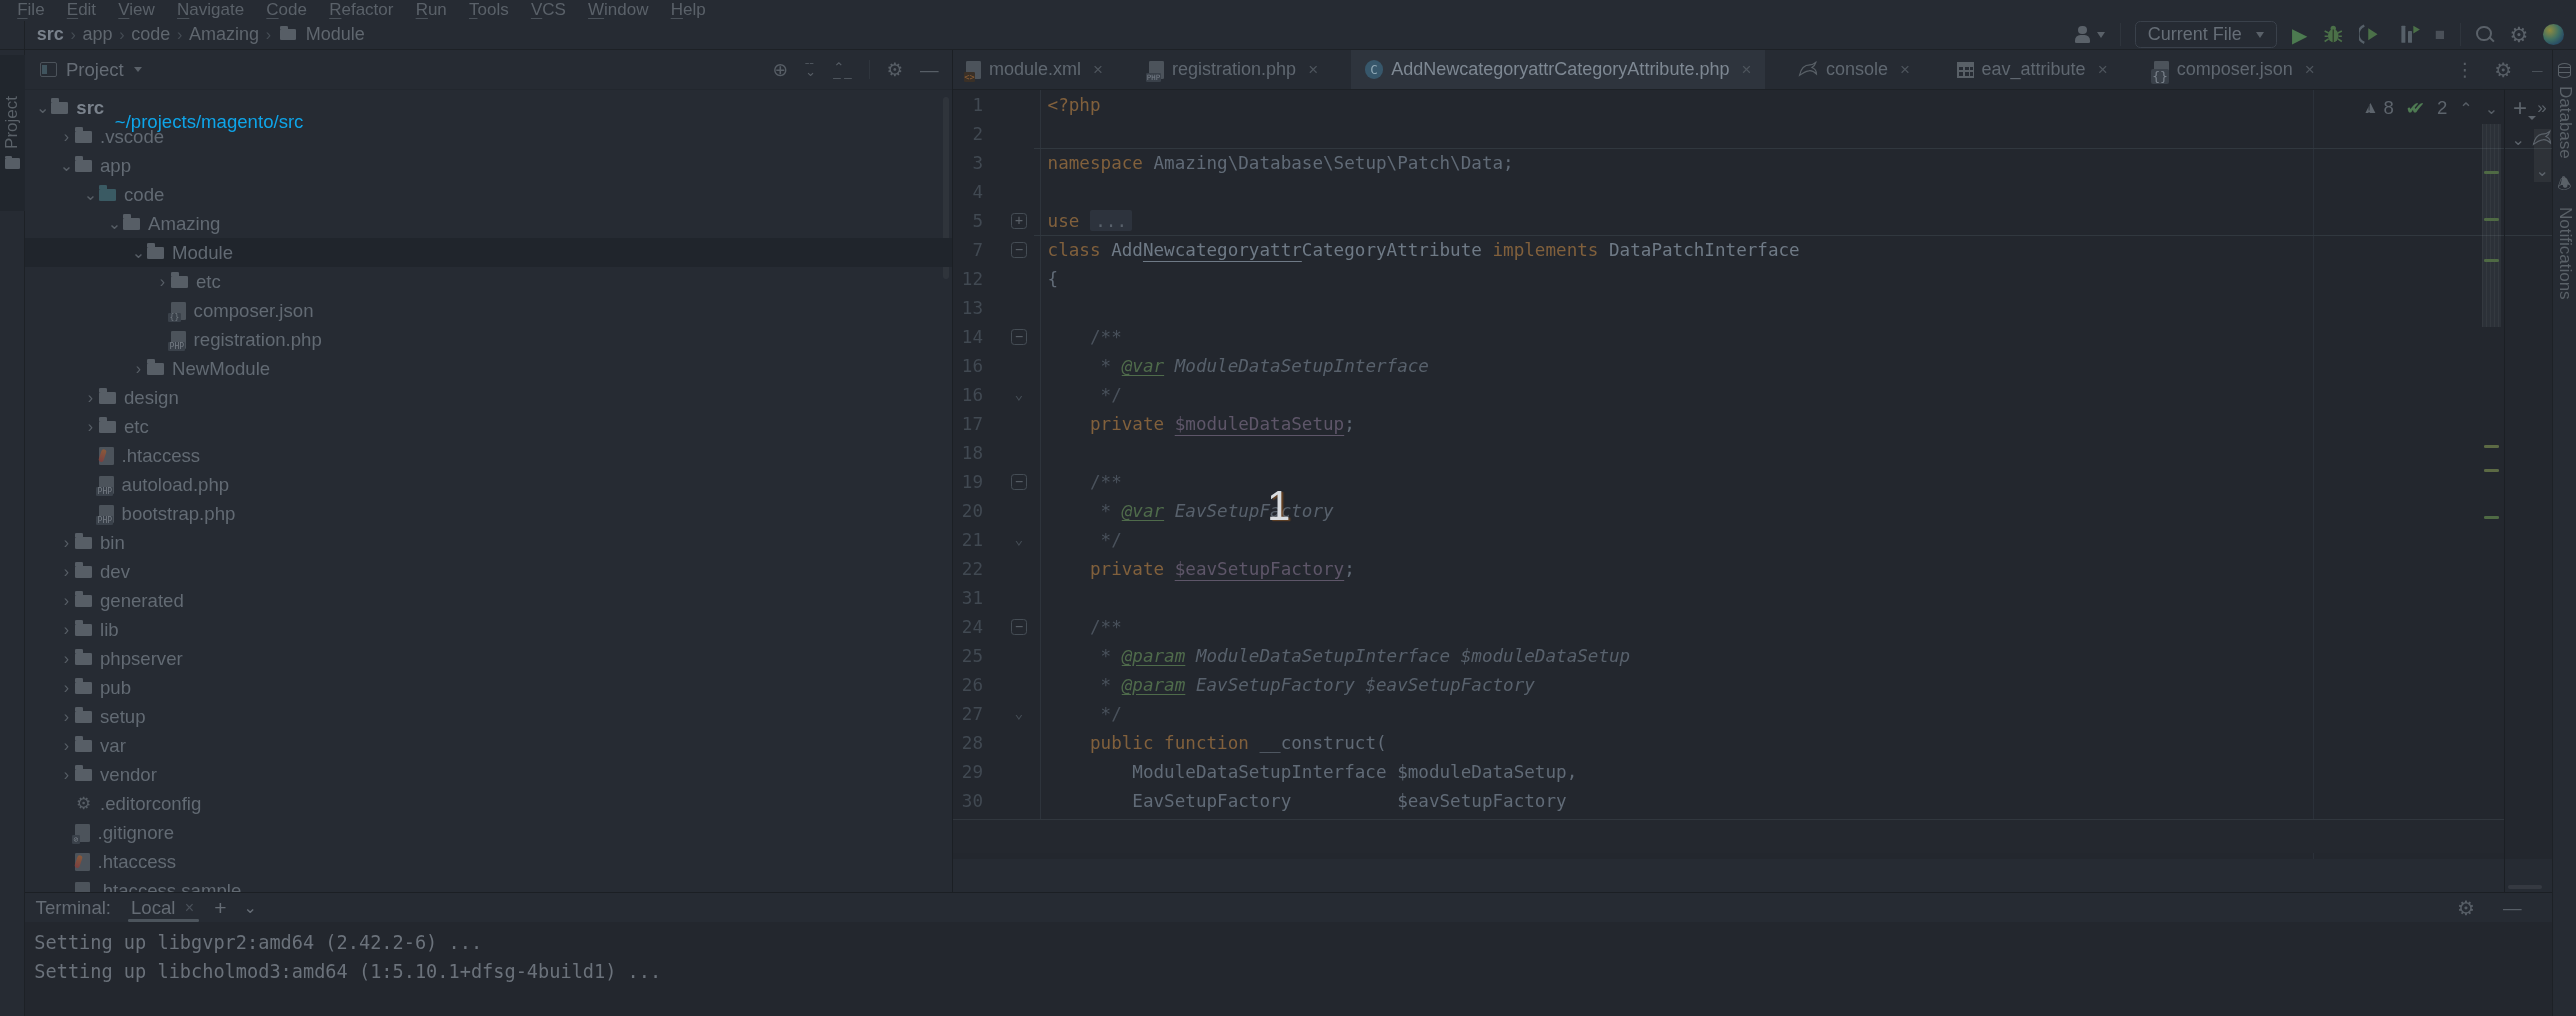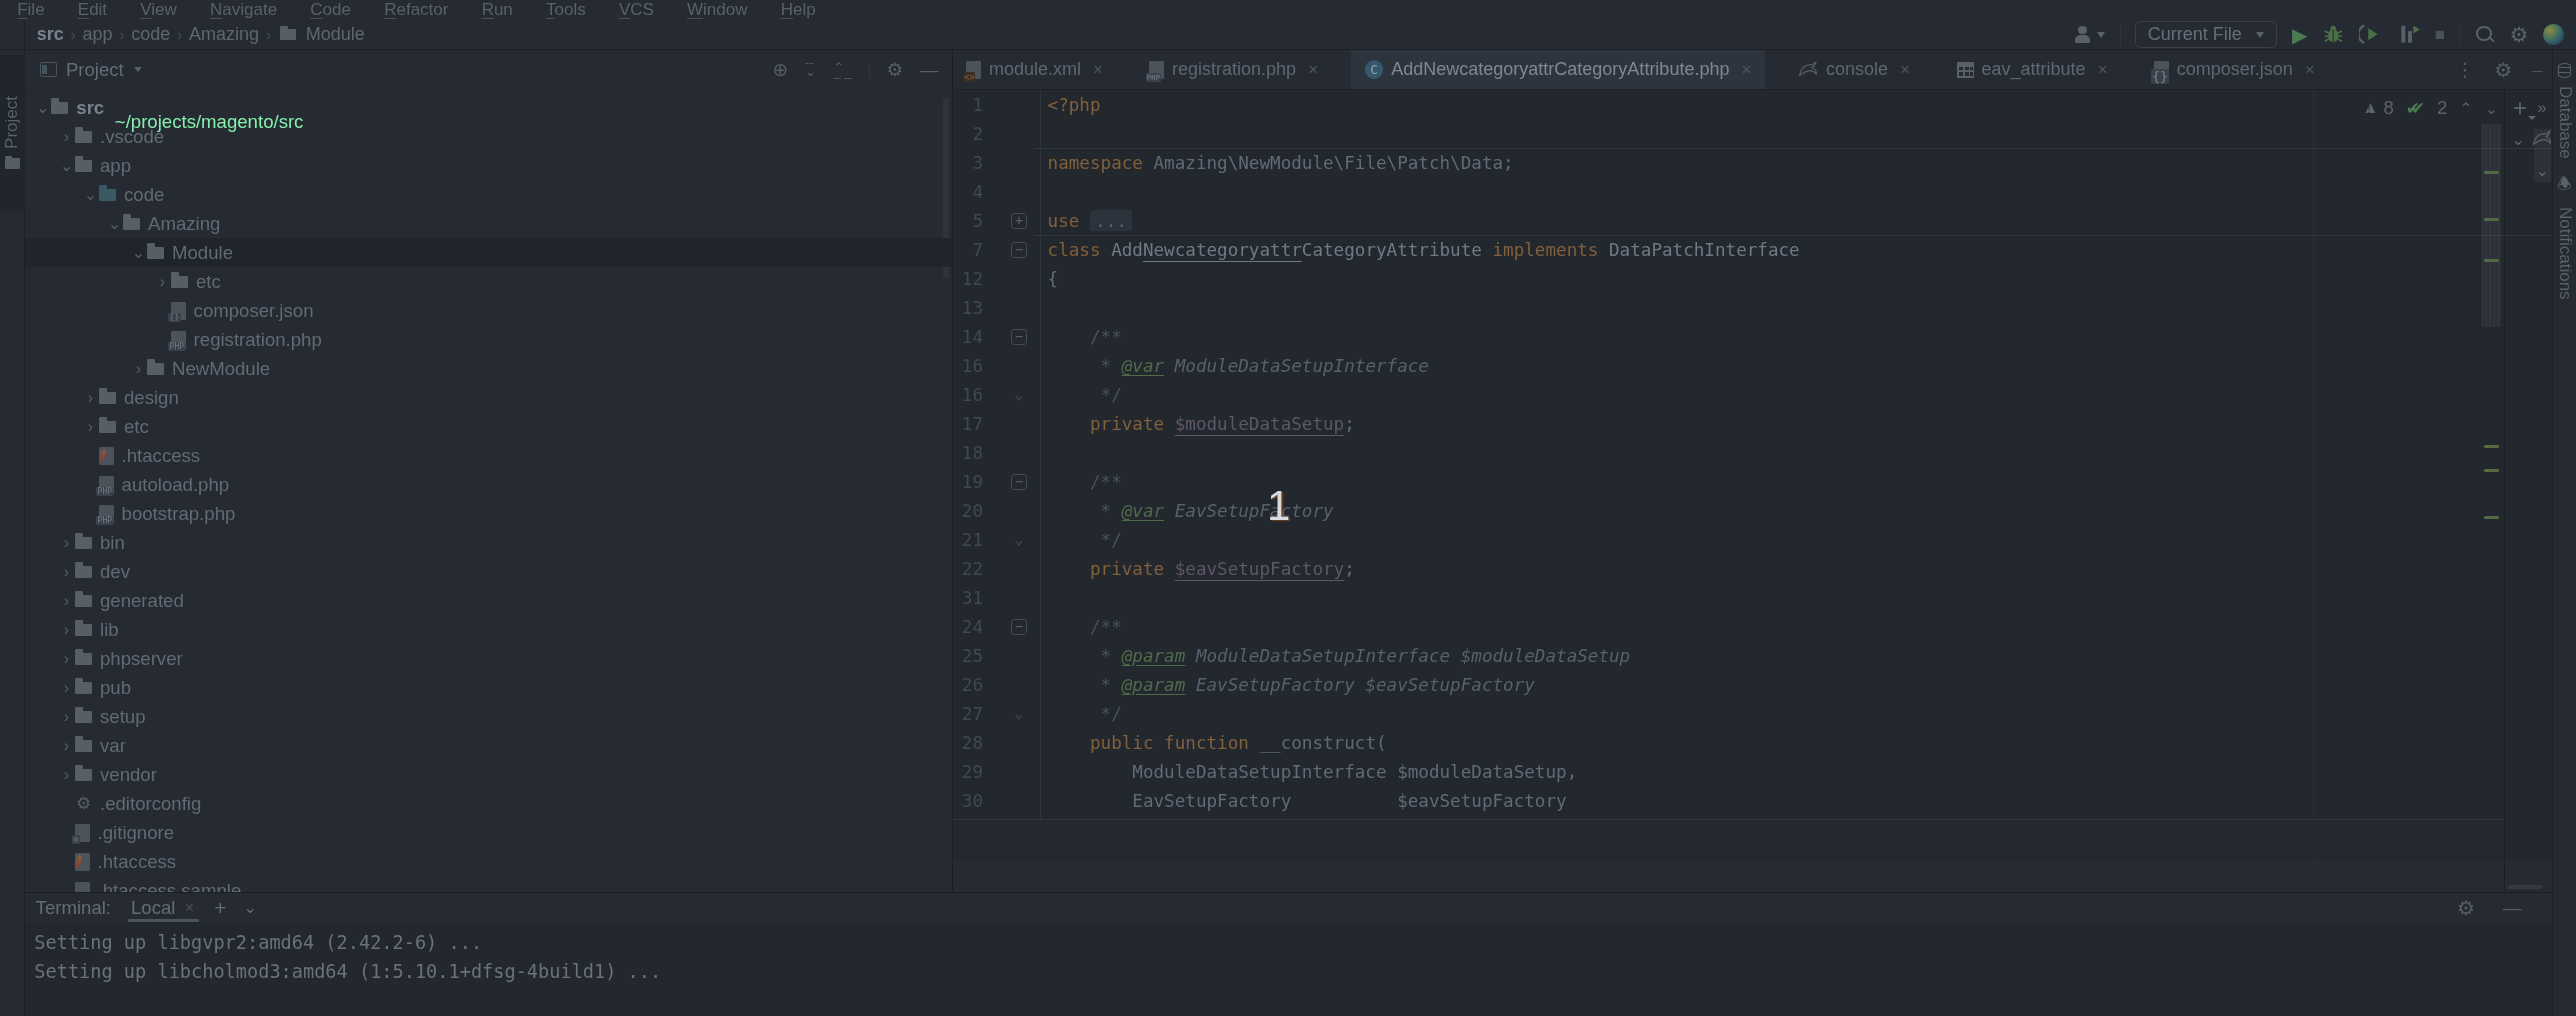--- a/index.html
+++ b/index.html
@@ -5,21 +5,21 @@
   * { margin:0; padding:0; box-sizing:border-box; }
   html,body { background:#000; }
   #app {
     position:relative; width:2576px; height:1016px; overflow:hidden;
     background:#262b33; font-family:"Liberation Sans", sans-serif;
     color:#5d646c; -webkit-font-smoothing:antialiased;
   }
   .abs { position:absolute; }
 
   
-  #menubar { left:0; top:0; width:2576px; height:20px; display:flex; align-items:center; padding-left:6.6px; gap:12px; }
+  #menubar { left:0; top:0; width:2576px; height:20px; display:flex; align-items:center; padding-left:6.6px; gap:1px; }
   .menu-item { font-size:17px; color:#5a6169; padding:0 10.6px; white-space:nowrap; }
   .menu-item u { text-decoration-color:#4a5159; text-underline-offset:2.7px; }
 
   
   #toolbar { left:0; top:20px; width:2576px; height:30px; border-bottom:0.7px solid #1d2126; }
   #breadcrumbs { position:absolute; left:34px; top:0; height:29px; display:flex; align-items:center; gap:4px; font-size:18px; }
   .crumb { color:#5f666e; padding:0 2.7px; }
   .crumb.first { color:#79818b; font-weight:bold; }
   .crumb-sep { color:#454c54; font-size:16px; }
   .mini-folder { width:16px; height:11.3px; background:#575e66; border-radius:1.3px; position:relative; display:inline-block; margin:0 2.7px 0 5.3px;}
@@ -65,21 +65,21 @@
   .tree-icon { flex:none; margin-right:8px; }
   .t-folder { width:17px; height:12.6px; background:#575e66; border-radius:1.3px; position:relative; }
   .t-folder::before { content:""; position:absolute; top:-3.3px; left:0; width:8px; height:3.3px; background:inherit; border-radius:1.3px 1.3px 0 0; }
   .t-folder.src-root { background:#3a5a63; }
   .t-file { width:14.6px; height:18px; background:#4c535b; border-radius:1.3px; position:relative; }
   .t-file::before { content:""; position:absolute; right:0; top:0; border-style:solid; border-width:0 5.3px 5.3px 0; border-color:#262b33 transparent transparent #383f47; }
   .t-file .badge { position:absolute; left:-2.7px; bottom:-2.7px; font-size:8px; line-height:9.3px; background:#3a414a; color:#767d85; padding:0 1.3px; border-radius:1.3px; font-family:"DejaVu Sans Mono", monospace;}
   .t-file.apache::after { content:""; position:absolute; left:1.3px; top:2.7px; width:4.6px; height:13.3px; background:linear-gradient(180deg,#8a5a3a,#7a4040); transform:rotate(18deg); border-radius:2.7px;}
   .t-gear { font-size:17px; color:#575e66; width:17px; text-align:center;}
   .tree-label { margin-left:0; }
-  .tree-extra { color:#86efac; margin-left:10.6px;margin-top:28px; }
+  .tree-extra { color:#0ea5e9; margin-left:10.6px;margin-top:28px; }
   #tree-scroll-thumb { position:absolute; right:2.7px; top:6.6px; width:6.6px; height:182px; background:rgba(255,255,255,0.045); border-radius:3.3px; }
 
   
   #editor-col { left:952px; top:50px; width:1600px; height:843px; border-left:0.7px solid #1b1f24; }
   #tabbar { height:40px; display:flex; align-items:stretch; border-bottom:0.7px solid #1d2126; position:relative;gap:20px;}
   .etab { display:flex; align-items:center; gap:8px; padding:0 13.3px; font-size:18px; color:#5f6770; }
   .etab.active { background:#2e343d; color:#7e8893; }
   .etab .close { color:#4e555d; font-size:17px; margin-left:4px; }
   .tab-page { width:14.6px; height:18px; background:#4c535b; border-radius:1.3px; position:relative;}
   .tab-page.xml::after { content:"<>"; position:absolute; left:-2.7px; bottom:-3.3px; font-size:8.6px; color:#8a5c34; background:#3a3027; border-radius:1.3px; padding:0 0.7px; font-family:"DejaVu Sans Mono",monospace;}
@@ -467,21 +467,21 @@
           <div class="code-row">
             <div class="gutter">
               <span class="lnum">2</span>
             </div>
             <span class="code-text"></span>
           </div>
           <div class="code-row sep">
             <div class="gutter">
               <span class="lnum">3</span>
             </div>
-            <span class="code-text"><span class="tk-kw">namespace </span><span class="tk-txt">Amazing\NewModule\File\Patch\Data;</span></span>
+            <span class="code-text"><span class="tk-kw">namespace </span><span class="tk-txt">Amazing\Database\Setup\Patch\Data;</span></span>
           </div>
           <div class="code-row">
             <div class="gutter">
               <span class="lnum">4</span>
             </div>
             <span class="code-text"></span>
           </div>
           <div class="code-row">
             <div class="gutter">
               <span class="lnum">5</span>

